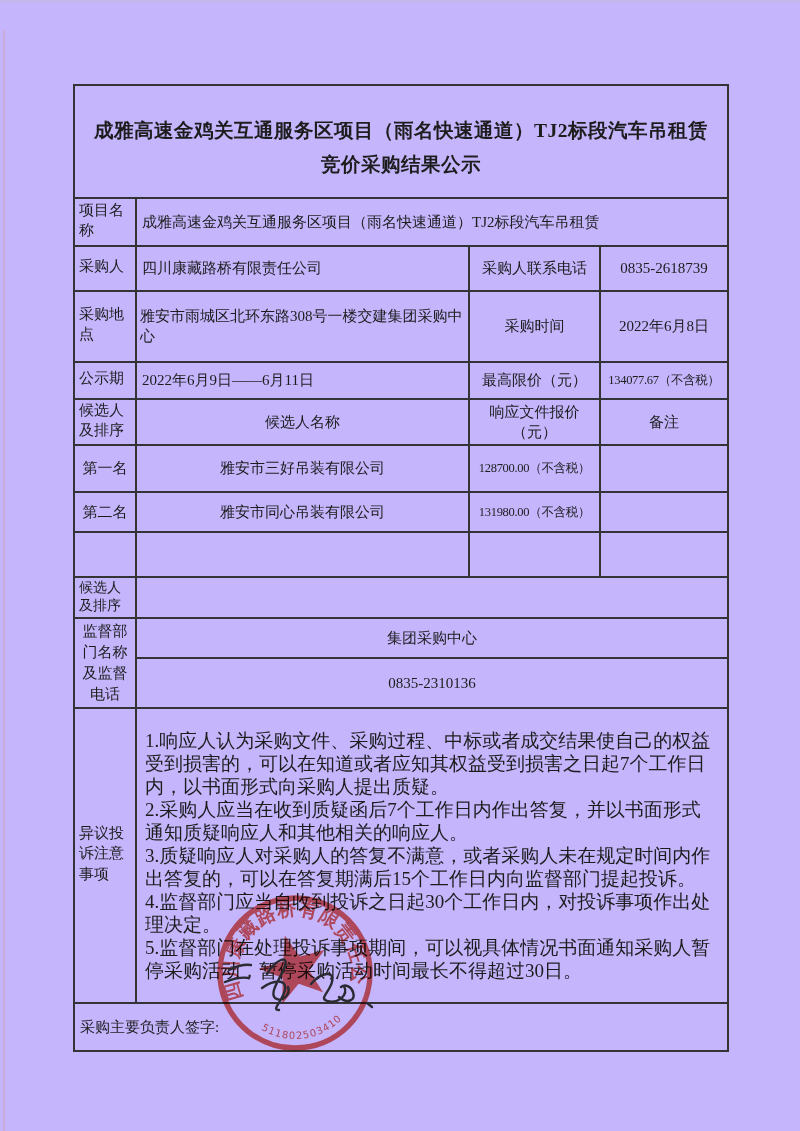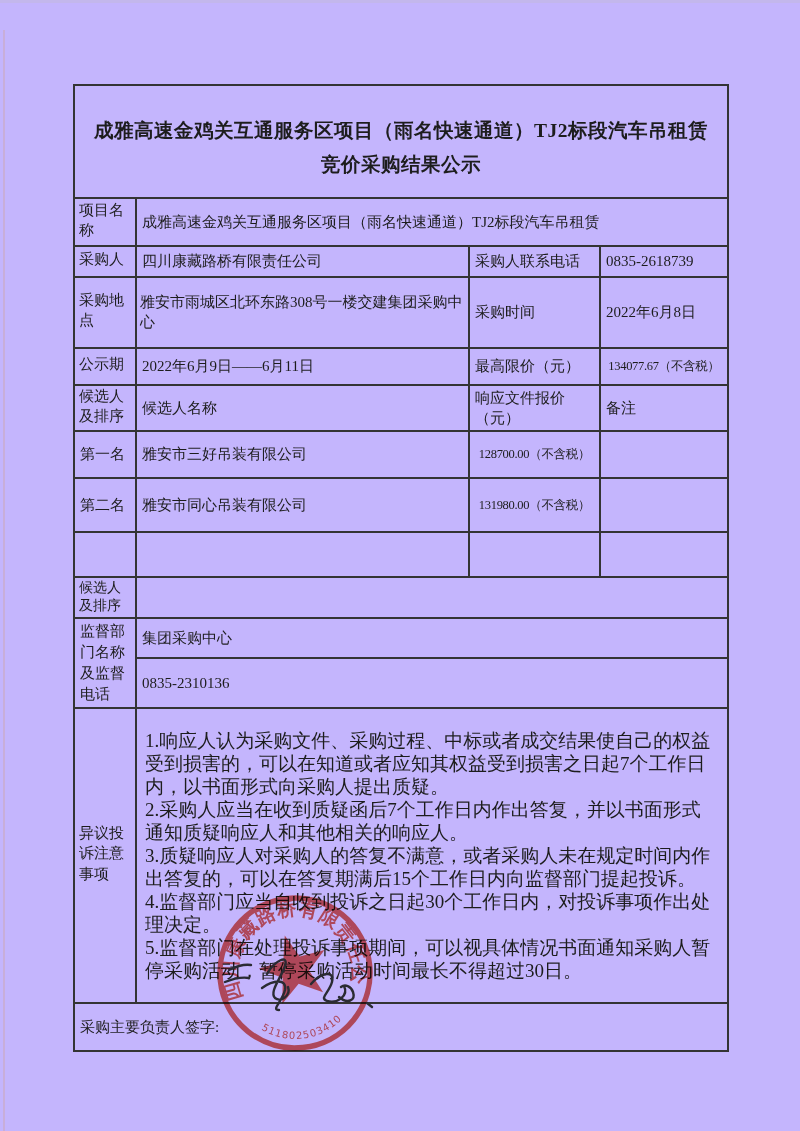--- a/index.html
+++ b/index.html
@@ -23,21 +23,21 @@
   }
   td {
     border:2px solid #343434; padding:2px 5px;
     font-size:15px; line-height:1.35; overflow:hidden;
     vertical-align:middle;
   }
   td.title-cell {
     text-align:center; font-weight:bold; font-size:19.5px;
     line-height:34px; padding-top:14px; letter-spacing:.5px;
   }
-  td.c { }
+  td.c { text-align:center; }
   td.num { text-align:center; font-size:12.5px; letter-spacing:-.3px; white-space:nowrap;margin-top:24px; }
   td.lbl { padding:2px 4px;font-family:Liberation Mono, monospace; }
   td.objection-text { font-size:19px; line-height:23px; padding:6px 8px; }
   .stamp-svg {
     position:absolute; left:195px; top:873px; width:200px; height:200px;
     opacity:.82; mix-blend-mode:multiply; pointer-events:none;
   }
   .sig-svg {
     position:absolute; left:215px; top:940px; width:190px; height:90px;
     pointer-events:none;
@@ -64,21 +64,21 @@
         <div>成雅高速金鸡关互通服务区项目（雨名快速通道）TJ2标段汽车吊租赁</div>
         <div>竞价采购结果公示</div>
       </td>
     </tr>
 
     <tr style="height:48px">
       <td class="lbl">项目名称</td>
       <td colspan="3">成雅高速金鸡关互通服务区项目（雨名快速通道）TJ2标段汽车吊租赁</td>
     </tr>
 
-    <tr style="height:31px">
+    <tr style="height:45px">
       <td class="lbl">采购人</td>
       <td>四川康藏路桥有限责任公司</td>
       <td class="c">采购人联系电话</td>
       <td class="c">0835-2618739</td>
     </tr>
 
     <tr style="height:45px">
       <td class="lbl">采购地点</td>
       <td style="padding:14px 3px">雅安市雨城区北环东路308号一楼交建集团采购中心</td>
       <td class="c">采购时间</td>
@@ -99,21 +99,21 @@
       <td class="c">备注</td>
     </tr>
 
     <tr style="height:47px">
       <td class="c">第一名</td>
       <td class="c">雅安市三好吊装有限公司</td>
       <td class="num">128700.00（不含税）</td>
       <td class="c"></td>
     </tr>
 
-    <tr style="height:54px">
+    <tr style="height:40px">
       <td class="c">第二名</td>
       <td class="c">雅安市同心吊装有限公司</td>
       <td class="num">131980.00（不含税）</td>
       <td class="c"></td>
     </tr>
 
     <tr style="height:45px">
       <td class="c"></td>
       <td class="c"></td>
       <td class="num"></td>

